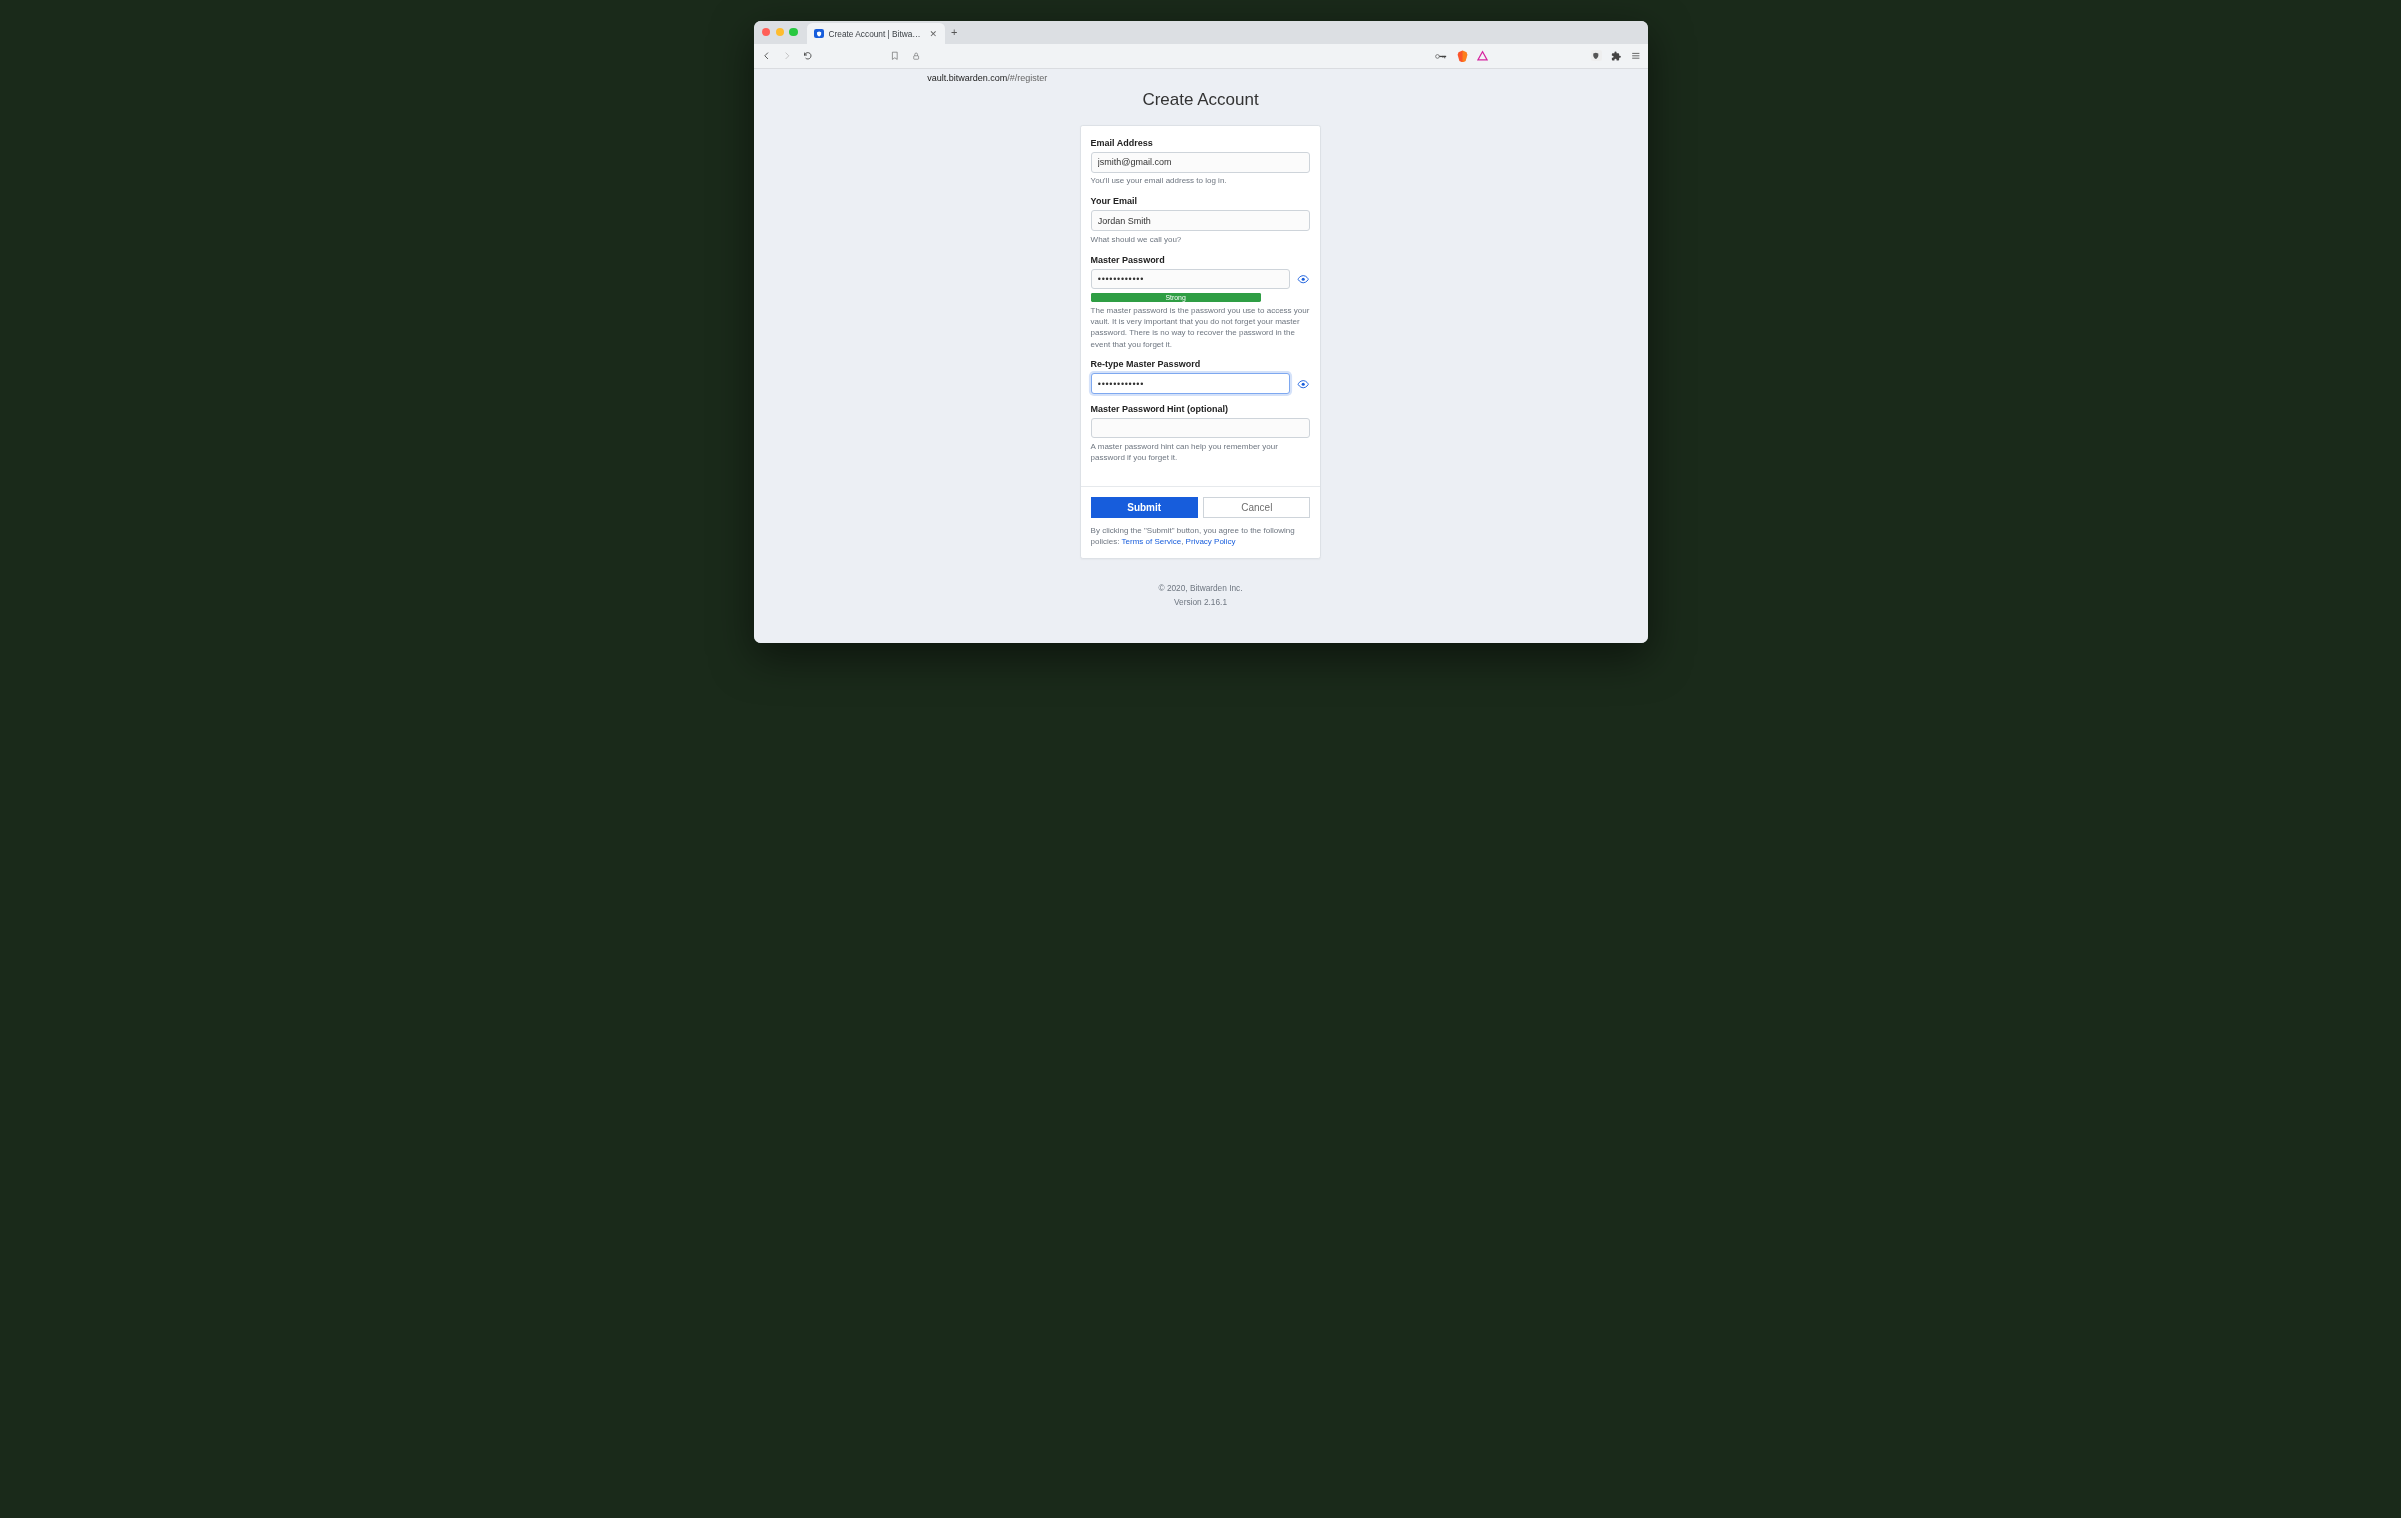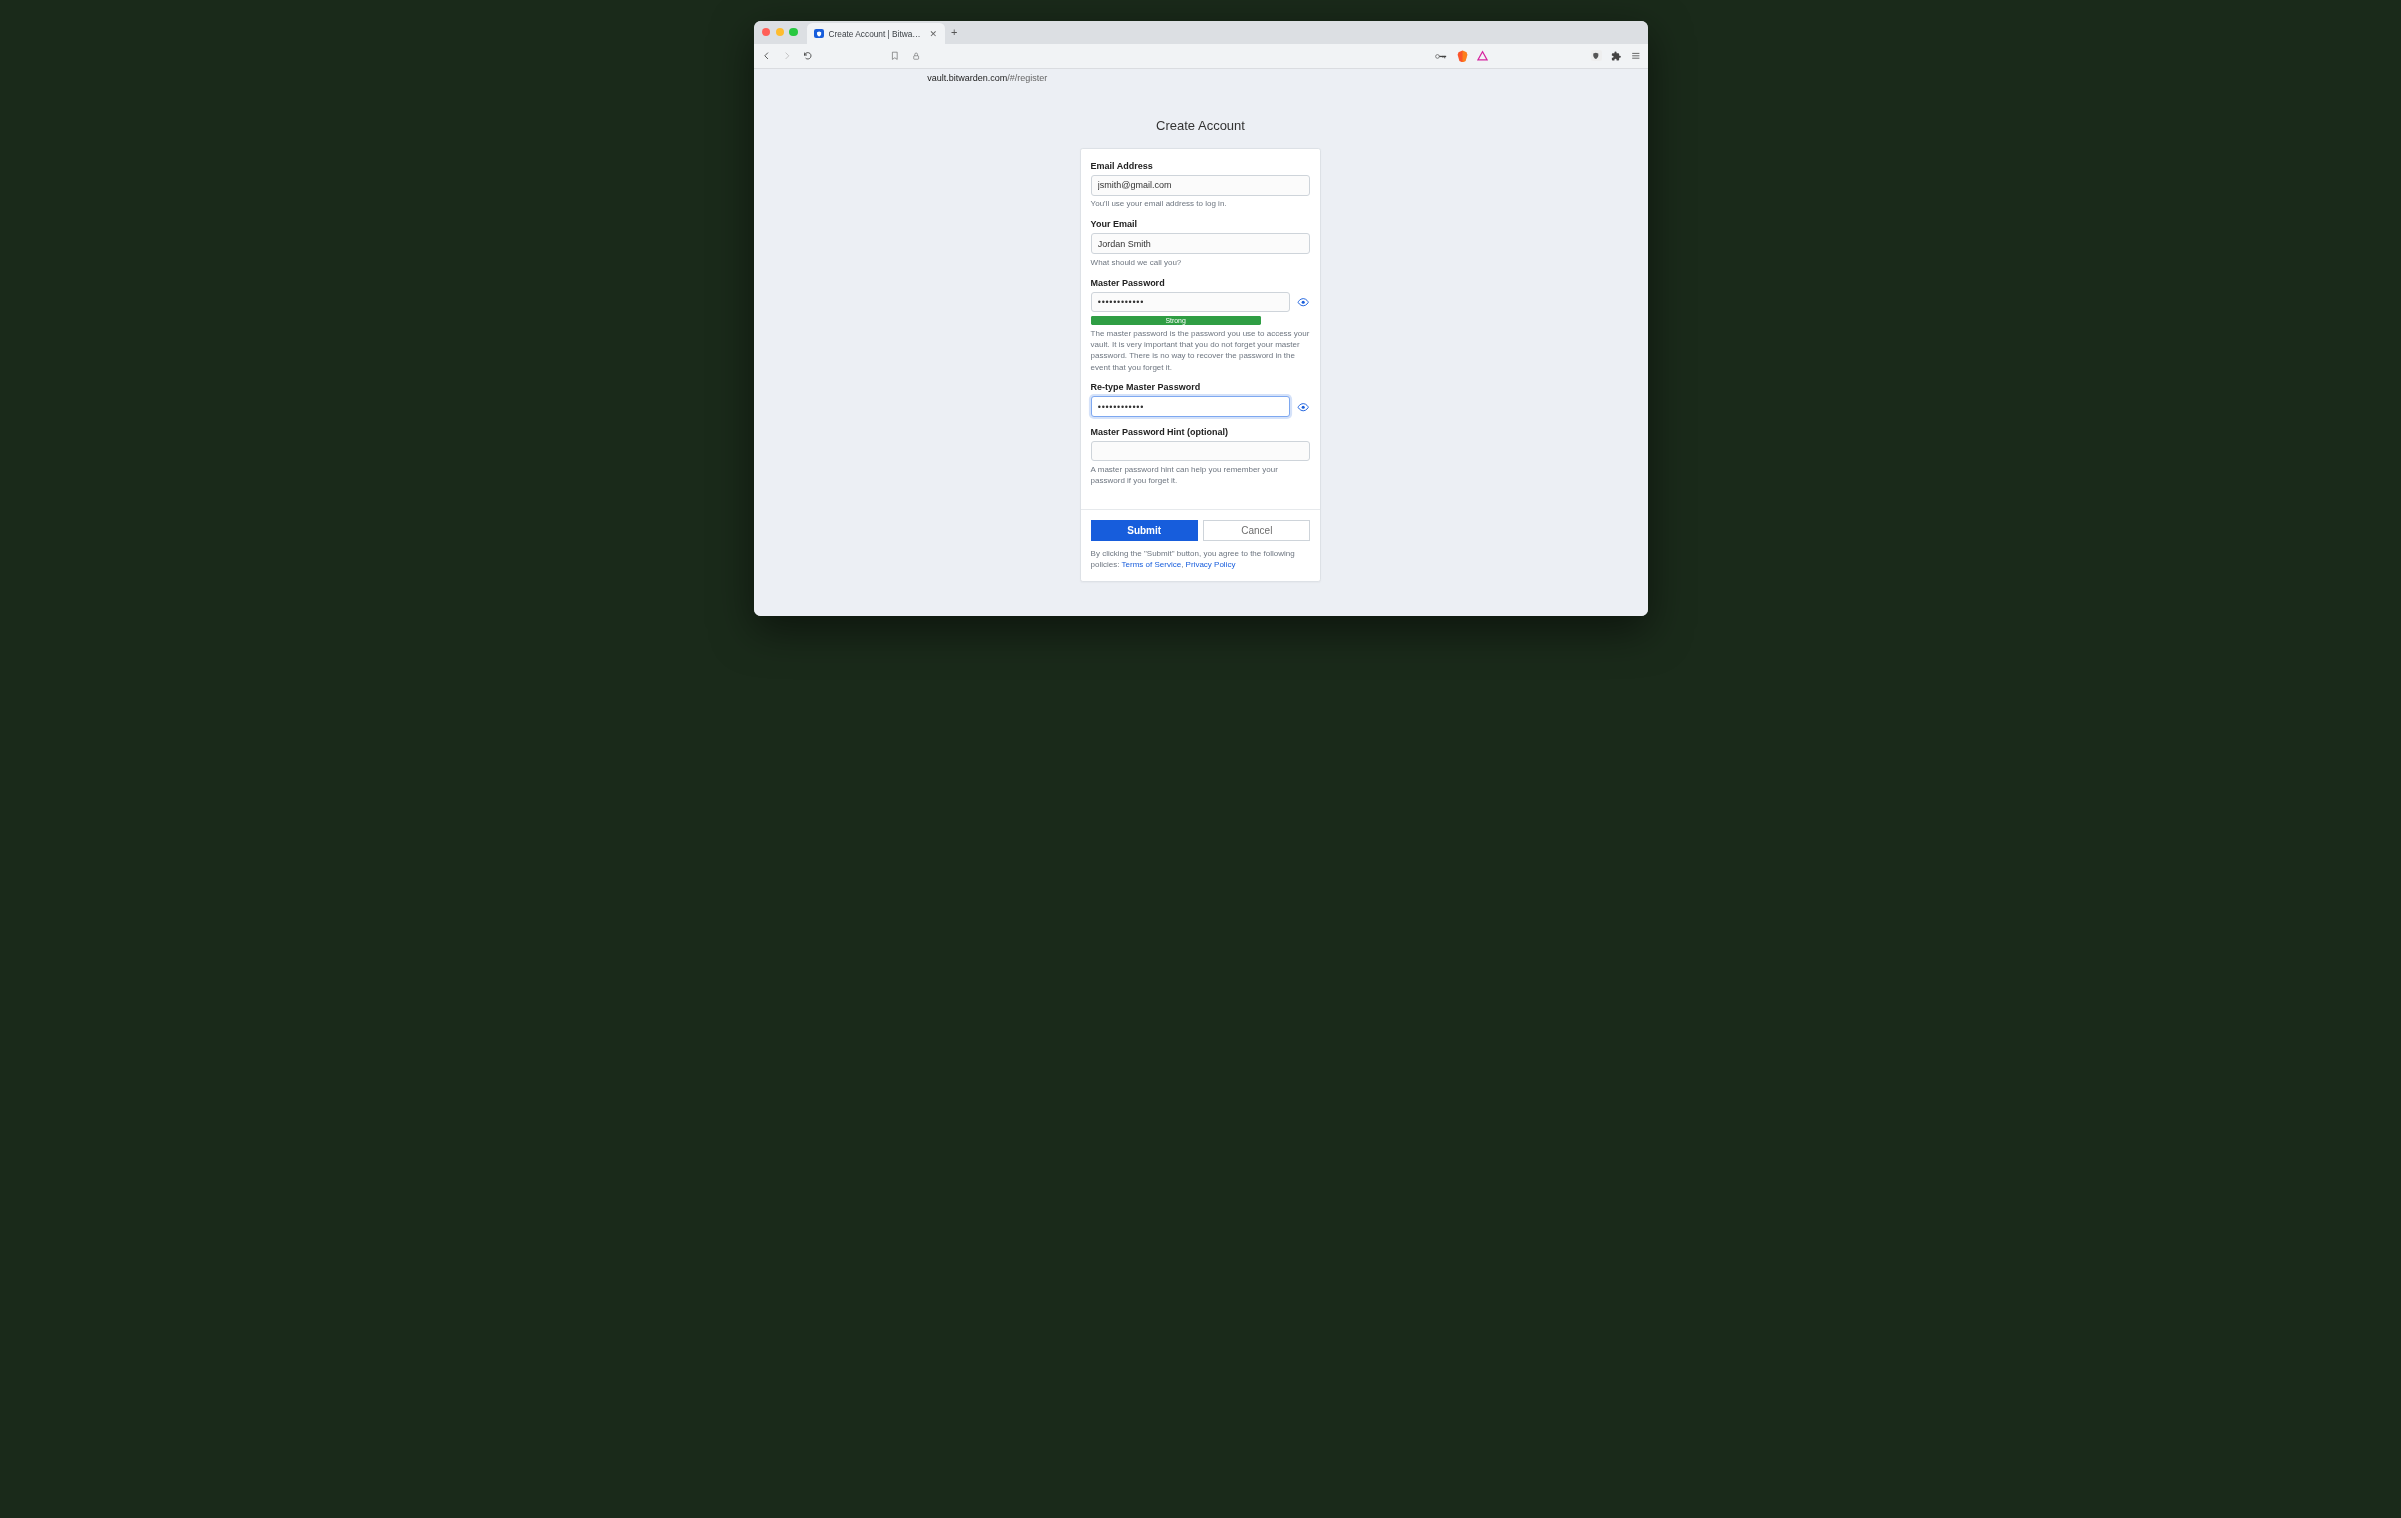--- a/index.html
+++ b/index.html
@@ -81,21 +81,21 @@
   .menu-ico { width: 9.6px; height: 9.6px; stroke:#444; stroke-width:2; fill:none; }
 
   
   .page {
     background: #eceff4;
     min-height: 523px;
     padding: 20.6px 0 34px 0;
     color: #333;
   }
   h1.page-title {
-    text-align: center; font-weight: 400; font-size: 13px; color: #333; margin-bottom: 15px; margin-top: 28px;
+    text-align: center; font-weight: 400; font-size: 17px; color: #333; margin-bottom: 15px;
   }
   .card {
     width: 241px; margin: 0 auto; background: #fff;
     border: 0.7px solid #dde1e6; border-radius: 2.8px;
     padding: 12.4px 9.6px 11px 9.6px;
     box-shadow: 0 0.7px 1.4px rgba(0,0,0,0.03);
   }
   .field { margin-bottom: 9.6px; }
   .label { font-weight: 600; font-size: 9px; color: #222; margin-bottom: 4.1px; display: block; }
   input.txt {
@@ -270,16 +270,20 @@
         <div class="btn btn-primary">Submit</div>
         <div class="btn btn-secondary">Cancel</div>
       </div>
 
       <div class="agree">
         <span>By clicking the "Submit" button, you agree to the following policies: </span><a href="#">Terms of Service</a><span>, </span><a href="#">Privacy Policy</a>
       </div>
 
     </div>
 
+    <div class="footer">
+      <div>© 2020, Bitwarden Inc.</div>
+      <div>Version 2.16.1</div>
+    </div>
 
   </div>
 </div>
 
 
 </body></html>

